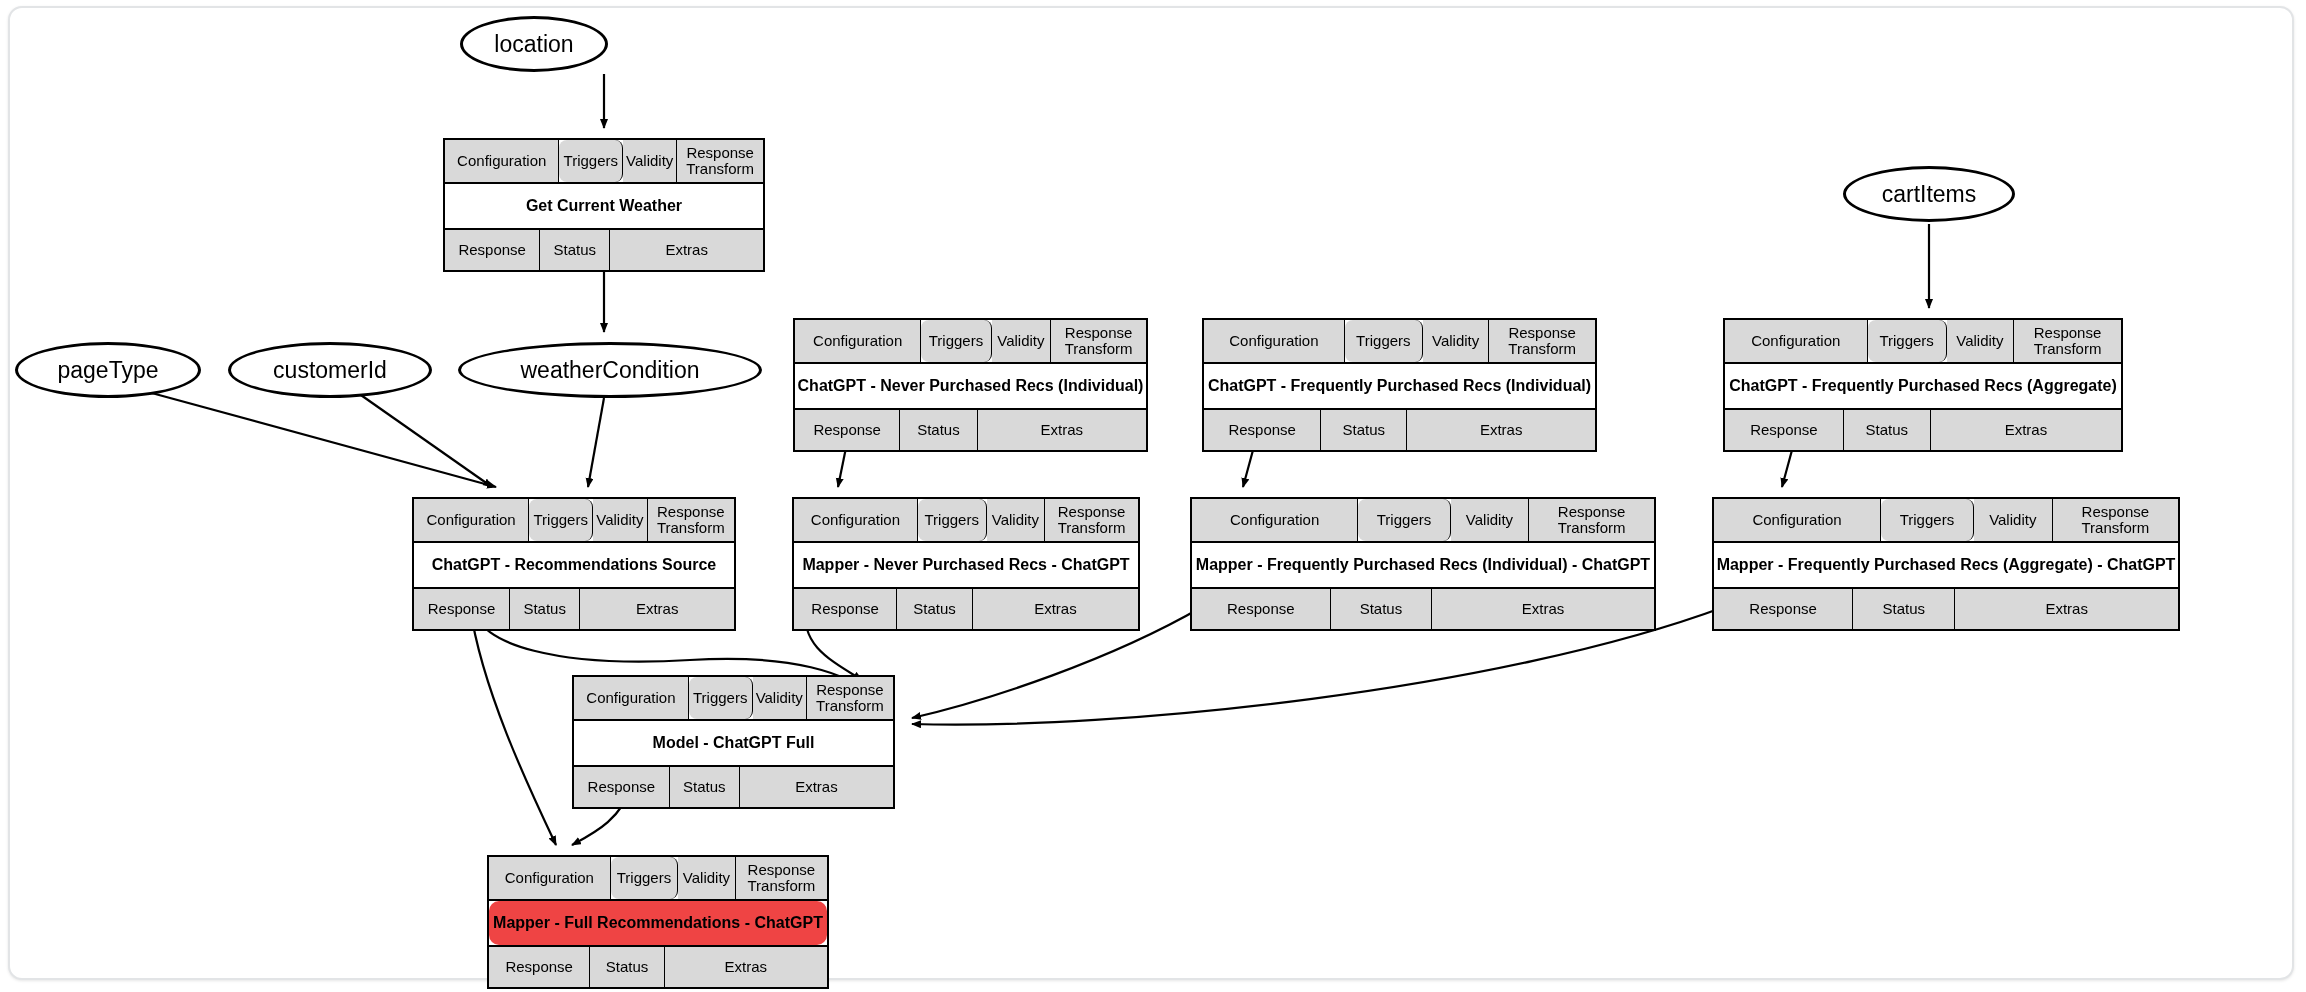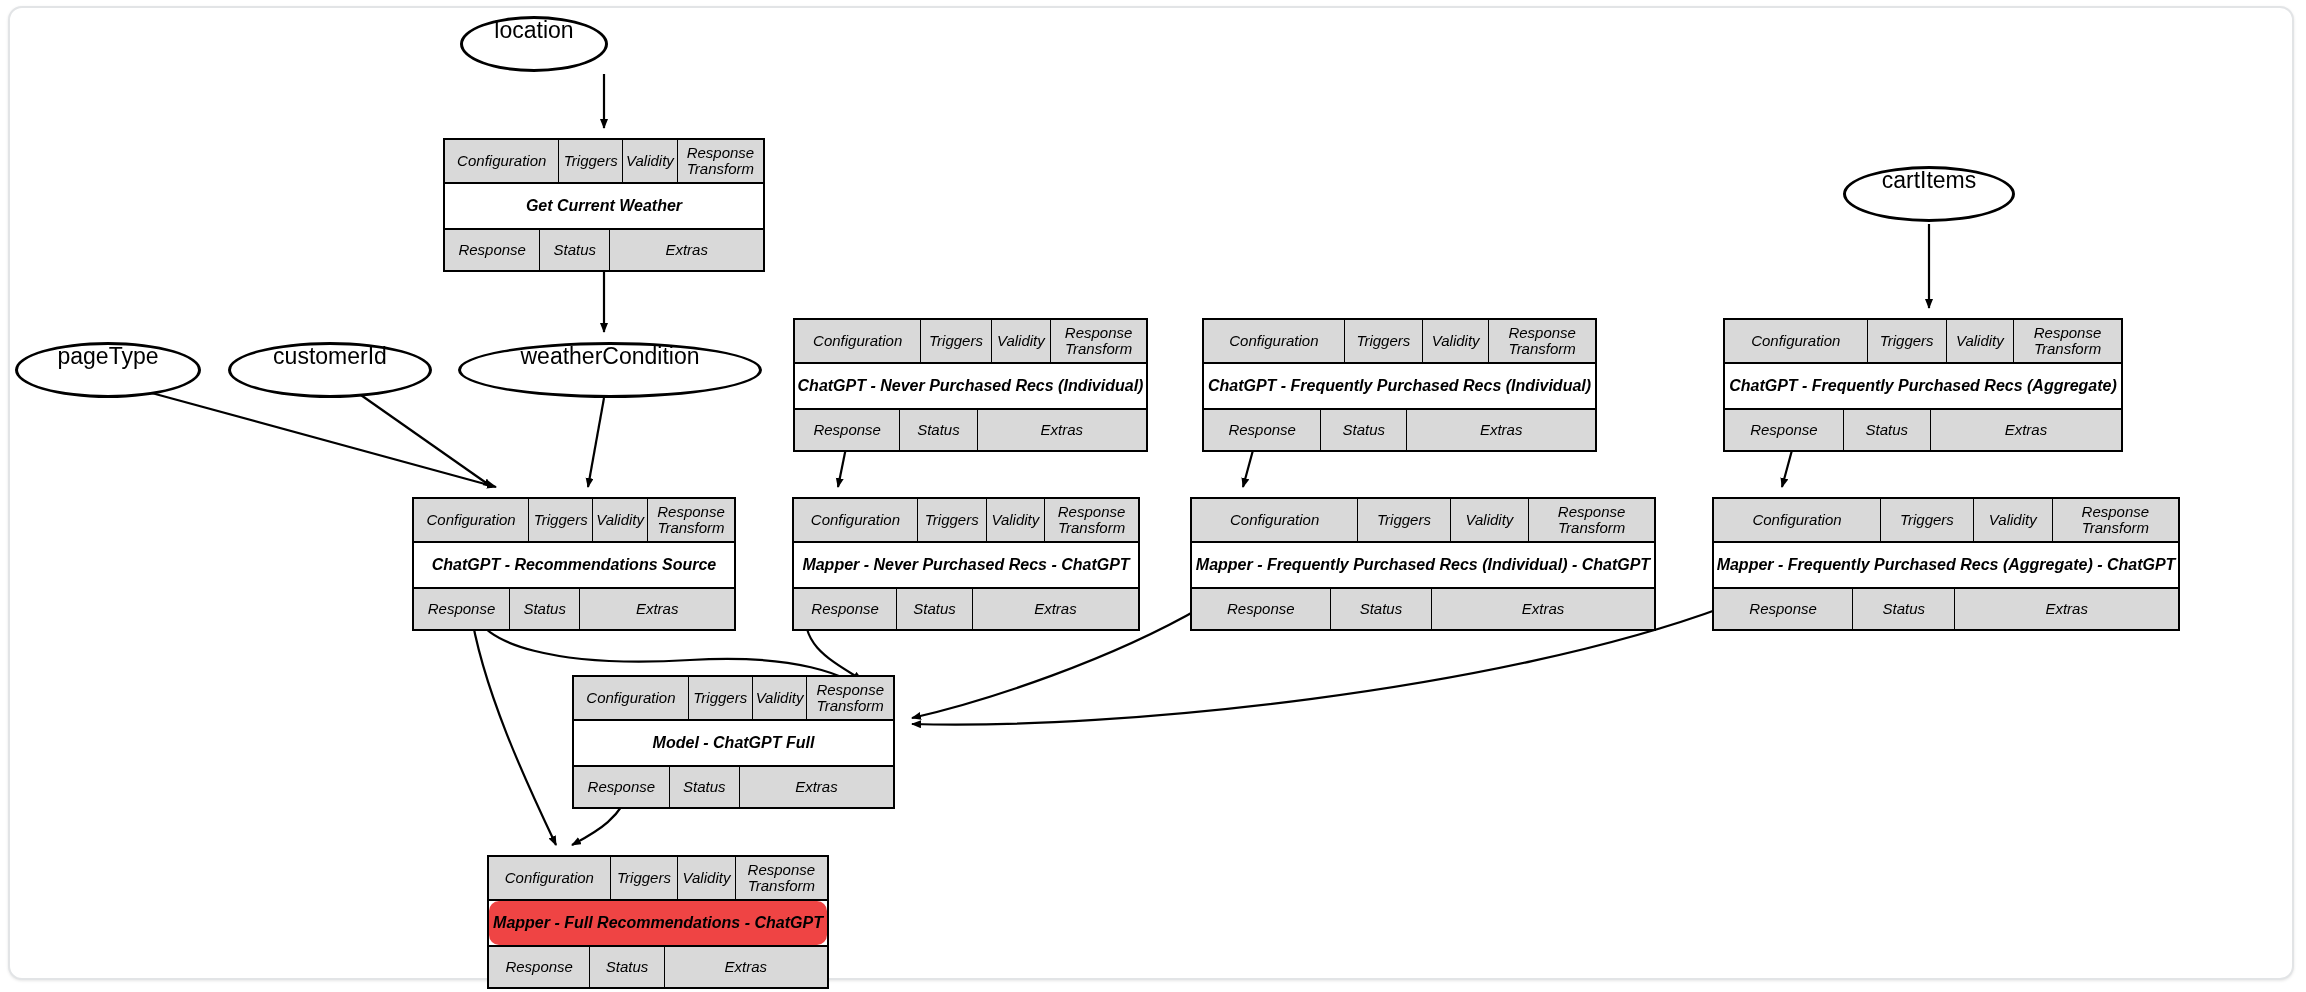--- a/index.html
+++ b/index.html
@@ -38,20 +38,21 @@
     pointer-events: none;
   }
 
   
   .ellipse-node {
     position: absolute;
     border: 3px solid #000000;
     border-radius: 50%;
     background: #ffffff;
     display: flex;
+    align-items: center;
     justify-content: center;
     box-sizing: border-box;
   }
   .ellipse-node .label {
     font-size: 23px;
     color: #000000;
     white-space: nowrap;
     line-height: 1;
   }
 
@@ -60,21 +61,20 @@
     position: absolute;
     border: 2px solid #000000;
     background: #ffffff;
     box-sizing: border-box;
     box-shadow: 0 0 0 1px #ffffff inset;
   }
   .table-node .row {
     display: flex;
     width: 100%;
     box-sizing: border-box;
-    font-style: italic;
   }
   .table-node .row.top {
     border-bottom: 2px solid #000000;
   }
   .table-node .row.mid {
     border-bottom: 2px solid #000000;
   }
   .table-node .cell {
     background: #d9d9d9;
     border-right: 1px solid #000000;
@@ -108,21 +108,21 @@
     white-space: nowrap;
     box-sizing: border-box;
   }
   .table-node.highlight .title {
     background: #ef4444;
     border-radius: 10px;
   }
 
   
   .c-config   { flex: 0 0 36%; }
-  .c-trig     { flex: 0 0 20%; }
+  .c-trig     { flex: 0 0 20%; border-radius: 8px; }
   .c-valid    { flex: 0 0 17%; }
   .c-resp     { flex: 1 1 auto; }
   .b-resp     { flex: 0 0 30%; }
   .b-stat     { flex: 0 0 22%; }
   .b-extra    { flex: 1 1 auto; }
 </style>
 </head>
 <body>
 
 <div id="canvas">

